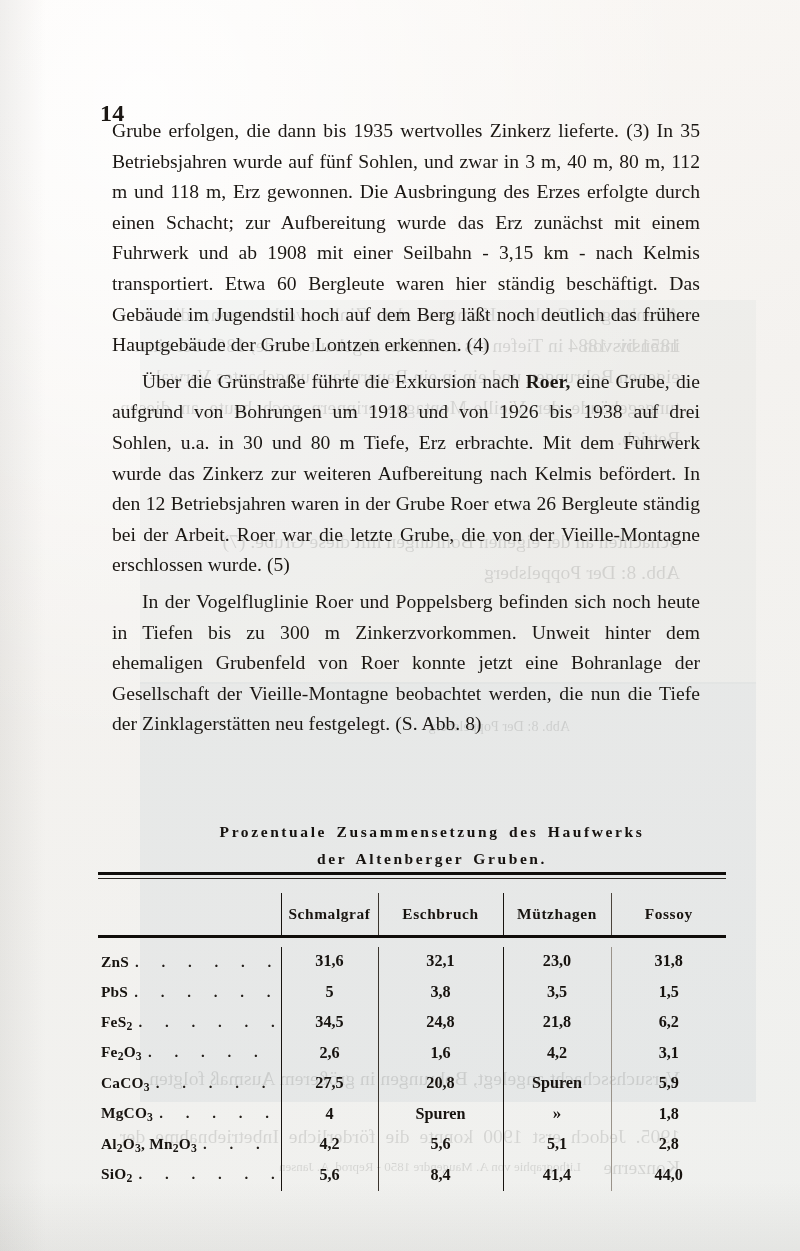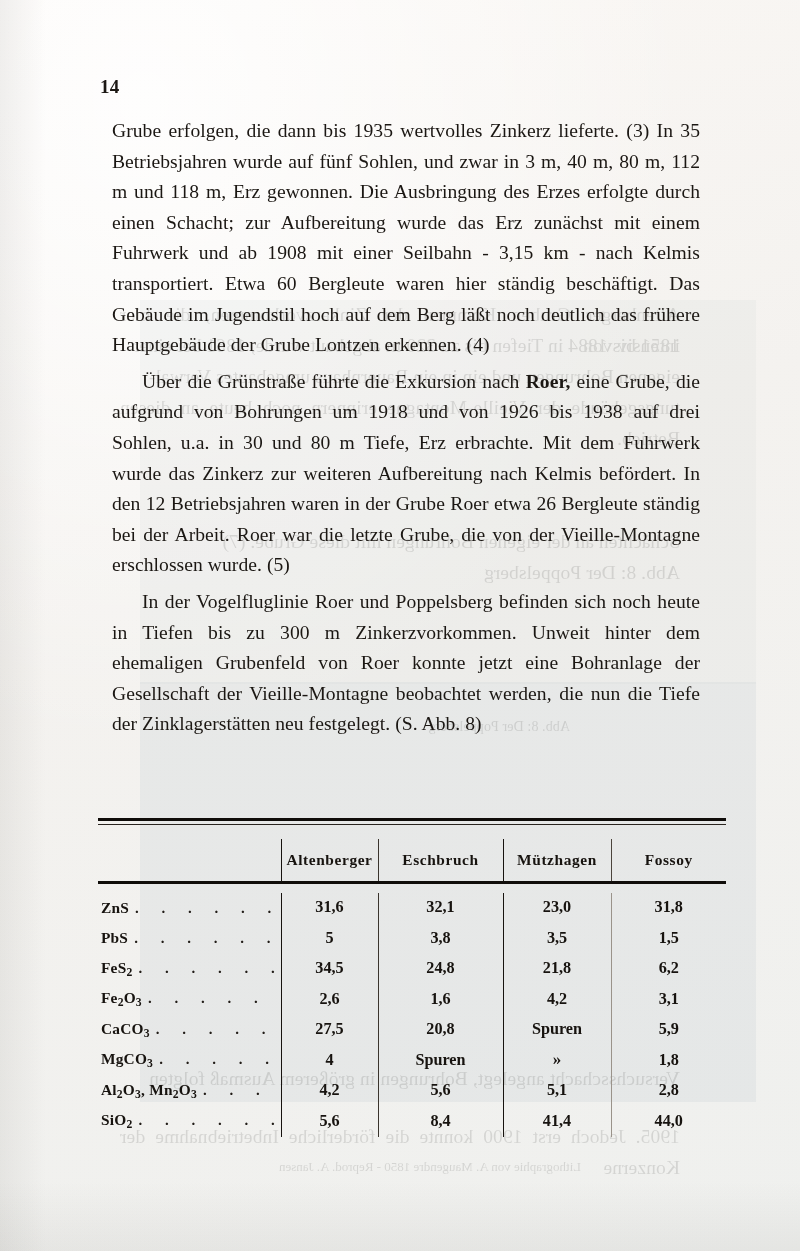--- a/index.html
+++ b/index.html
@@ -80,22 +80,22 @@
     position: absolute;
     font-size: 13px;
     line-height: 18px;
     text-align: center;
   }
 
   
   .folio {
     position: absolute;
     left: 100px;
-    top: 76px;
-    font-size: 19px;
+    top: 100px;
+    font-size: 24px;
     font-weight: 700;
     letter-spacing: 0.2px;
   }
   .col {
     position: absolute;
     left: 112px;
     top: 116px;
     width: 588px;
   }
   p.body {
@@ -250,37 +250,39 @@
 
   <div class="col">
     <p class="body">Grube erfolgen, die dann bis 1935 wertvolles Zinkerz lieferte. (3) In 35 Betriebsjahren wurde auf fünf Sohlen, und zwar in 3 m, 40 m, 80 m, 112 m und 118 m, Erz gewonnen. Die Ausbringung des Erzes erfolgte durch einen Schacht; zur Aufbereitung wurde das Erz zunächst mit einem Fuhrwerk und ab 1908 mit einer Seilbahn - 3,15 km - nach Kelmis transportiert. Etwa 60 Bergleute waren hier ständig beschäftigt. Das Gebäude im Jugendstil hoch auf dem Berg läßt noch deutlich das frühere Hauptgebäude der Grube Lontzen erkennen. (4)</p>
     <p class="body"><span>Über die Grünstraße führte die Exkursion nach </span><b>Roer,</b><span> eine Grube, die aufgrund von Bohrungen um 1918 und von 1926 bis 1938 auf drei Sohlen, u.a. in 30 und 80 m Tiefe, Erz erbrachte. Mit dem Fuhrwerk wurde das Zinkerz zur weiteren Aufbereitung nach Kelmis befördert. In den 12 Betriebsjahren waren in der Grube Roer etwa 26 Bergleute ständig bei der Arbeit. Roer war die letzte Grube, die von der Vieille-Montagne erschlossen wurde. (5)</span></p>
     <p class="body">In der Vogelfluglinie Roer und Poppelsberg befinden sich noch heute in Tiefen bis zu 300 m Zinkerzvorkommen. Unweit hinter dem ehemaligen Grubenfeld von Roer konnte jetzt eine Bohranlage der Gesellschaft der Vieille-Montagne beobachtet werden, die nun die Tiefe der Zinklagerstätten neu festgelegt. (S. Abb. 8)</p>
   </div>
 
   <div class="table-wrap">
 
     <div class="tbl-title">
+      <span>Prozentuale Zusammensetzung des Haufwerks</span>
+      <span class="line2">der Altenberger Gruben.</span>
     </div>
 
     <div class="rule-top"></div>
     <div class="rule-top2"></div>
 
     <table class="data">
       <colgroup>
         <col class="c0">
           <col class="c1">
           <col class="c2">
           <col class="c3">
           <col class="c4">
       </colgroup>
       <thead>
         <tr>
           <th class="lbl"></th>
-          <th class="d1">Altenberger</th>
+          <th class="d1">Schmalgraf</th>
           <th class="d2">Eschbruch</th>
           <th class="d3">Mützhagen</th>
           <th>Fossoy</th>
         </tr>
       </thead>
     </table>
 
     <div class="rule-mid"></div>
 
     <table class="data" style="margin-top:9px;">

